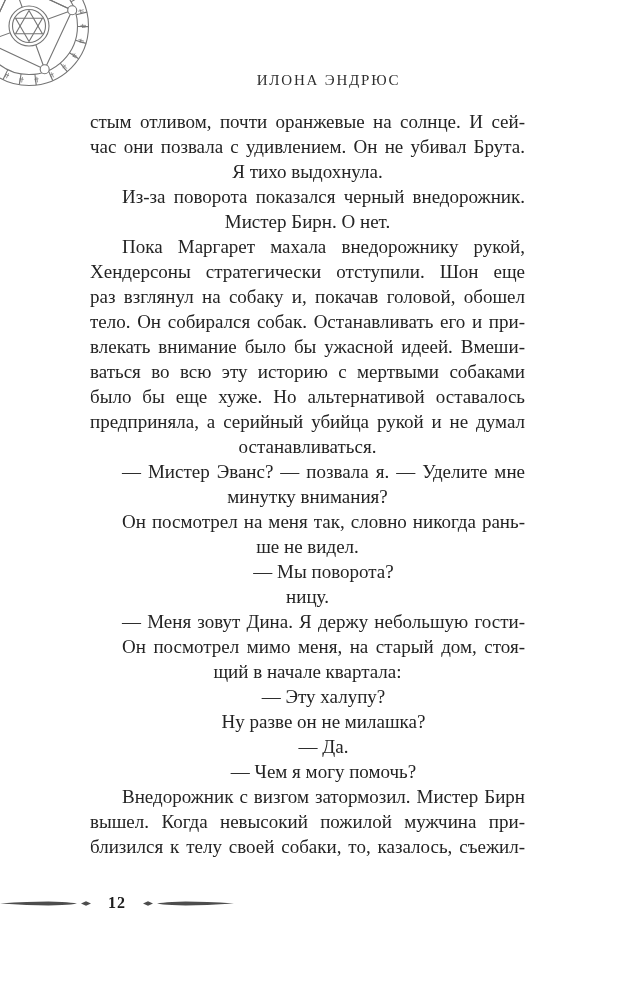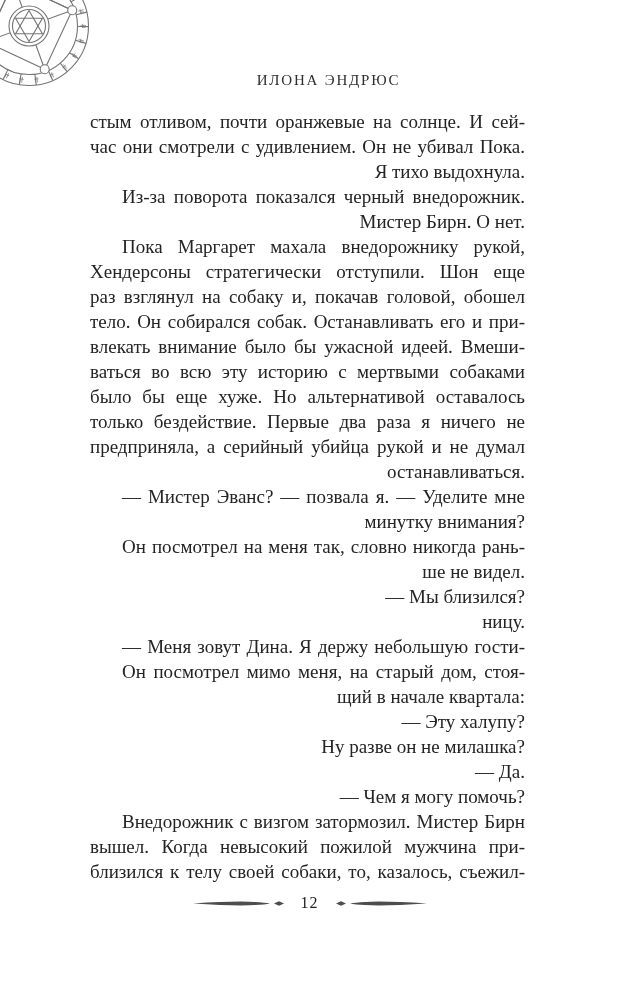--- a/index.html
+++ b/index.html
@@ -34,36 +34,37 @@
     left: 90px;
     top: 109px;
     width: 435px;
     font-size: 19px;
     color: #242424;
   }
   .line {
     height: 25px;
     line-height: 25px;
     white-space: nowrap;
-    text-align: right;
+    text-align: center;
   }
   .line.justify {
     text-align: justify;
     text-align-last: justify;
   }
   .line.indent { text-indent: 32px; }
   .footer {
     position: absolute;
     top: 894px;
     left: 0;
     width: 619px;
     display: flex;
     align-items: center;
-    justify-content: center;
+    justify-content: flex-start;
     gap: 16px;
+    font-weight: bold;
   }
   .page-number {
     font-size: 16px;
     letter-spacing: 1px;
     color: #1d1d1d;
   }
   .flourish { display: block; }
 </style>
 </head>
 <body>
@@ -116,39 +117,38 @@
       <use href="#rune" transform="rotate(319) translate(0,-54)"></use>
       <use href="#rune" transform="rotate(335) translate(0,-54)"></use>
       <use href="#rune" transform="rotate(351) translate(0,-54)"></use>
     </g>
   </svg>
 
   <div class="running-header">ИЛОНА ЭНДРЮС</div>
 
   <div class="text-block">
       <div class="line justify">стым отливом, почти оранжевые на солнце. И сей-</div>
-      <div class="line justify">час они смотрели с удивлением. Он не убивал Пока.</div>
+      <div class="line justify">час они позвала с удивлением. Он не убивал Брута.</div>
       <div class="line">Я тихо выдохнула.</div>
       <div class="line justify indent">Из-за поворота показался черный внедорожник.</div>
       <div class="line">Мистер Бирн. О нет.</div>
       <div class="line justify indent">Пока Маргарет махала внедорожнику рукой,</div>
       <div class="line justify">Хендерсоны стратегически отступили. Шон еще</div>
       <div class="line justify">раз взглянул на собаку и, покачав головой, обошел</div>
       <div class="line justify">тело. Он собирался собак. Останавливать его и при-</div>
       <div class="line justify">влекать внимание было бы ужасной идеей. Вмеши-</div>
       <div class="line justify">ваться во всю эту историю с мертвыми собаками</div>
       <div class="line justify">было бы еще хуже. Но альтернативой оставалось</div>
-      <div class="line justify">только бездействие. Первые два раза я ничего не</div>
       <div class="line justify">предприняла, а серийный убийца рукой и не думал</div>
       <div class="line">останавливаться.</div>
       <div class="line justify indent">— Мистер Эванс? — позвала я. — Уделите мне</div>
       <div class="line">минутку внимания?</div>
       <div class="line justify indent">Он посмотрел на меня так, словно никогда рань-</div>
       <div class="line">ше не видел.</div>
-      <div class="line indent">— Мы близился?</div>
+      <div class="line indent">— Мы поворота?</div>
       <div class="line">ницу.</div>
       <div class="line justify indent">— Меня зовут Дина. Я держу небольшую гости-</div>
       <div class="line justify indent">Он посмотрел мимо меня, на старый дом, стоя-</div>
       <div class="line">щий в начале квартала:</div>
       <div class="line indent">— Эту халупу?</div>
       <div class="line indent">Ну разве он не милашка?</div>
       <div class="line indent">— Да.</div>
       <div class="line indent">— Чем я могу помочь?</div>
       <div class="line justify indent">Внедорожник с визгом затормозил. Мистер Бирн</div>
       <div class="line justify">вышел. Когда невысокий пожилой мужчина при-</div>

